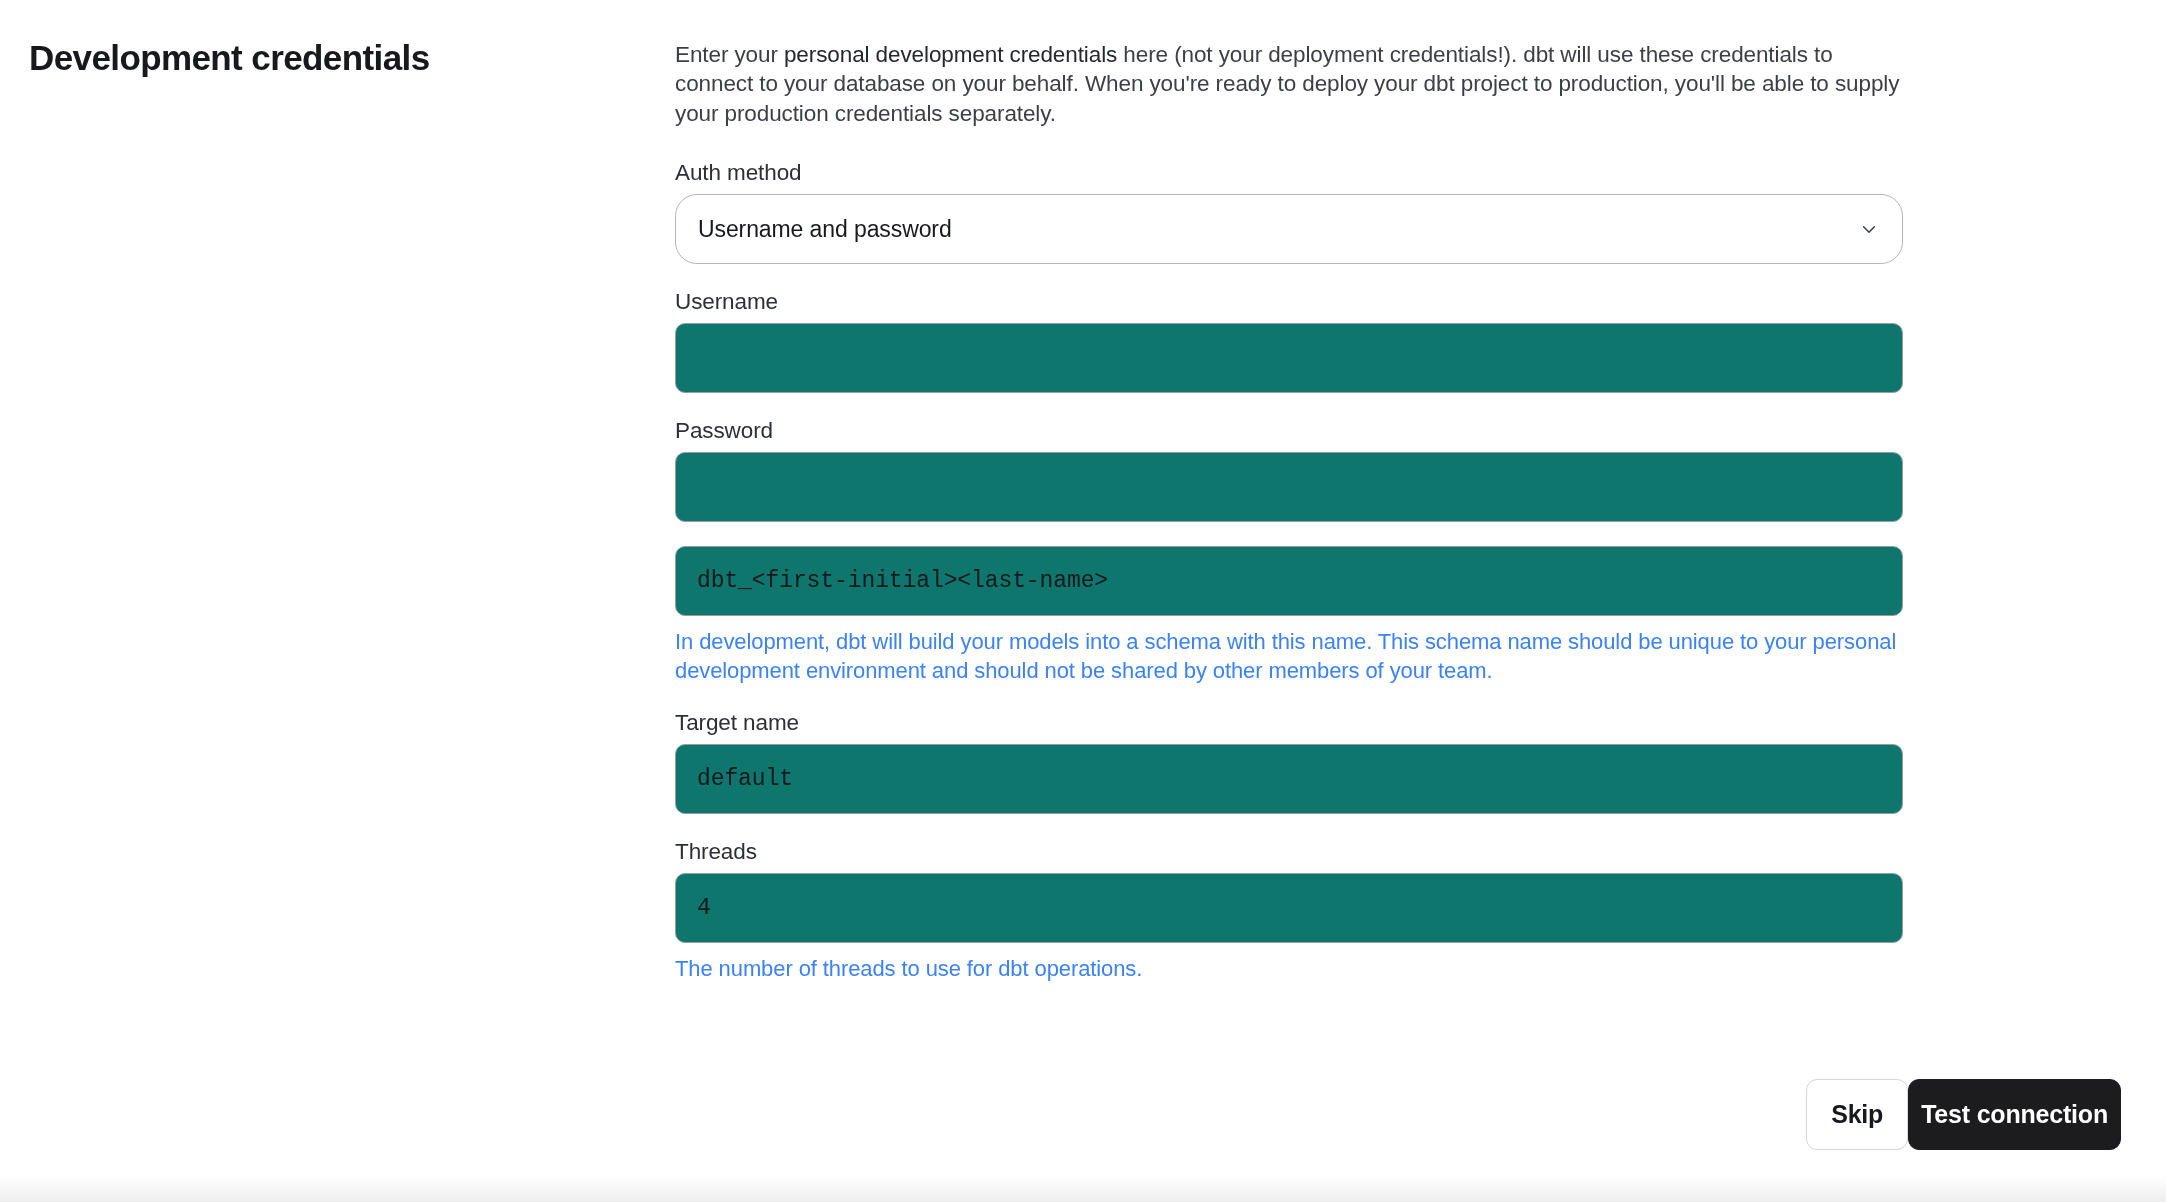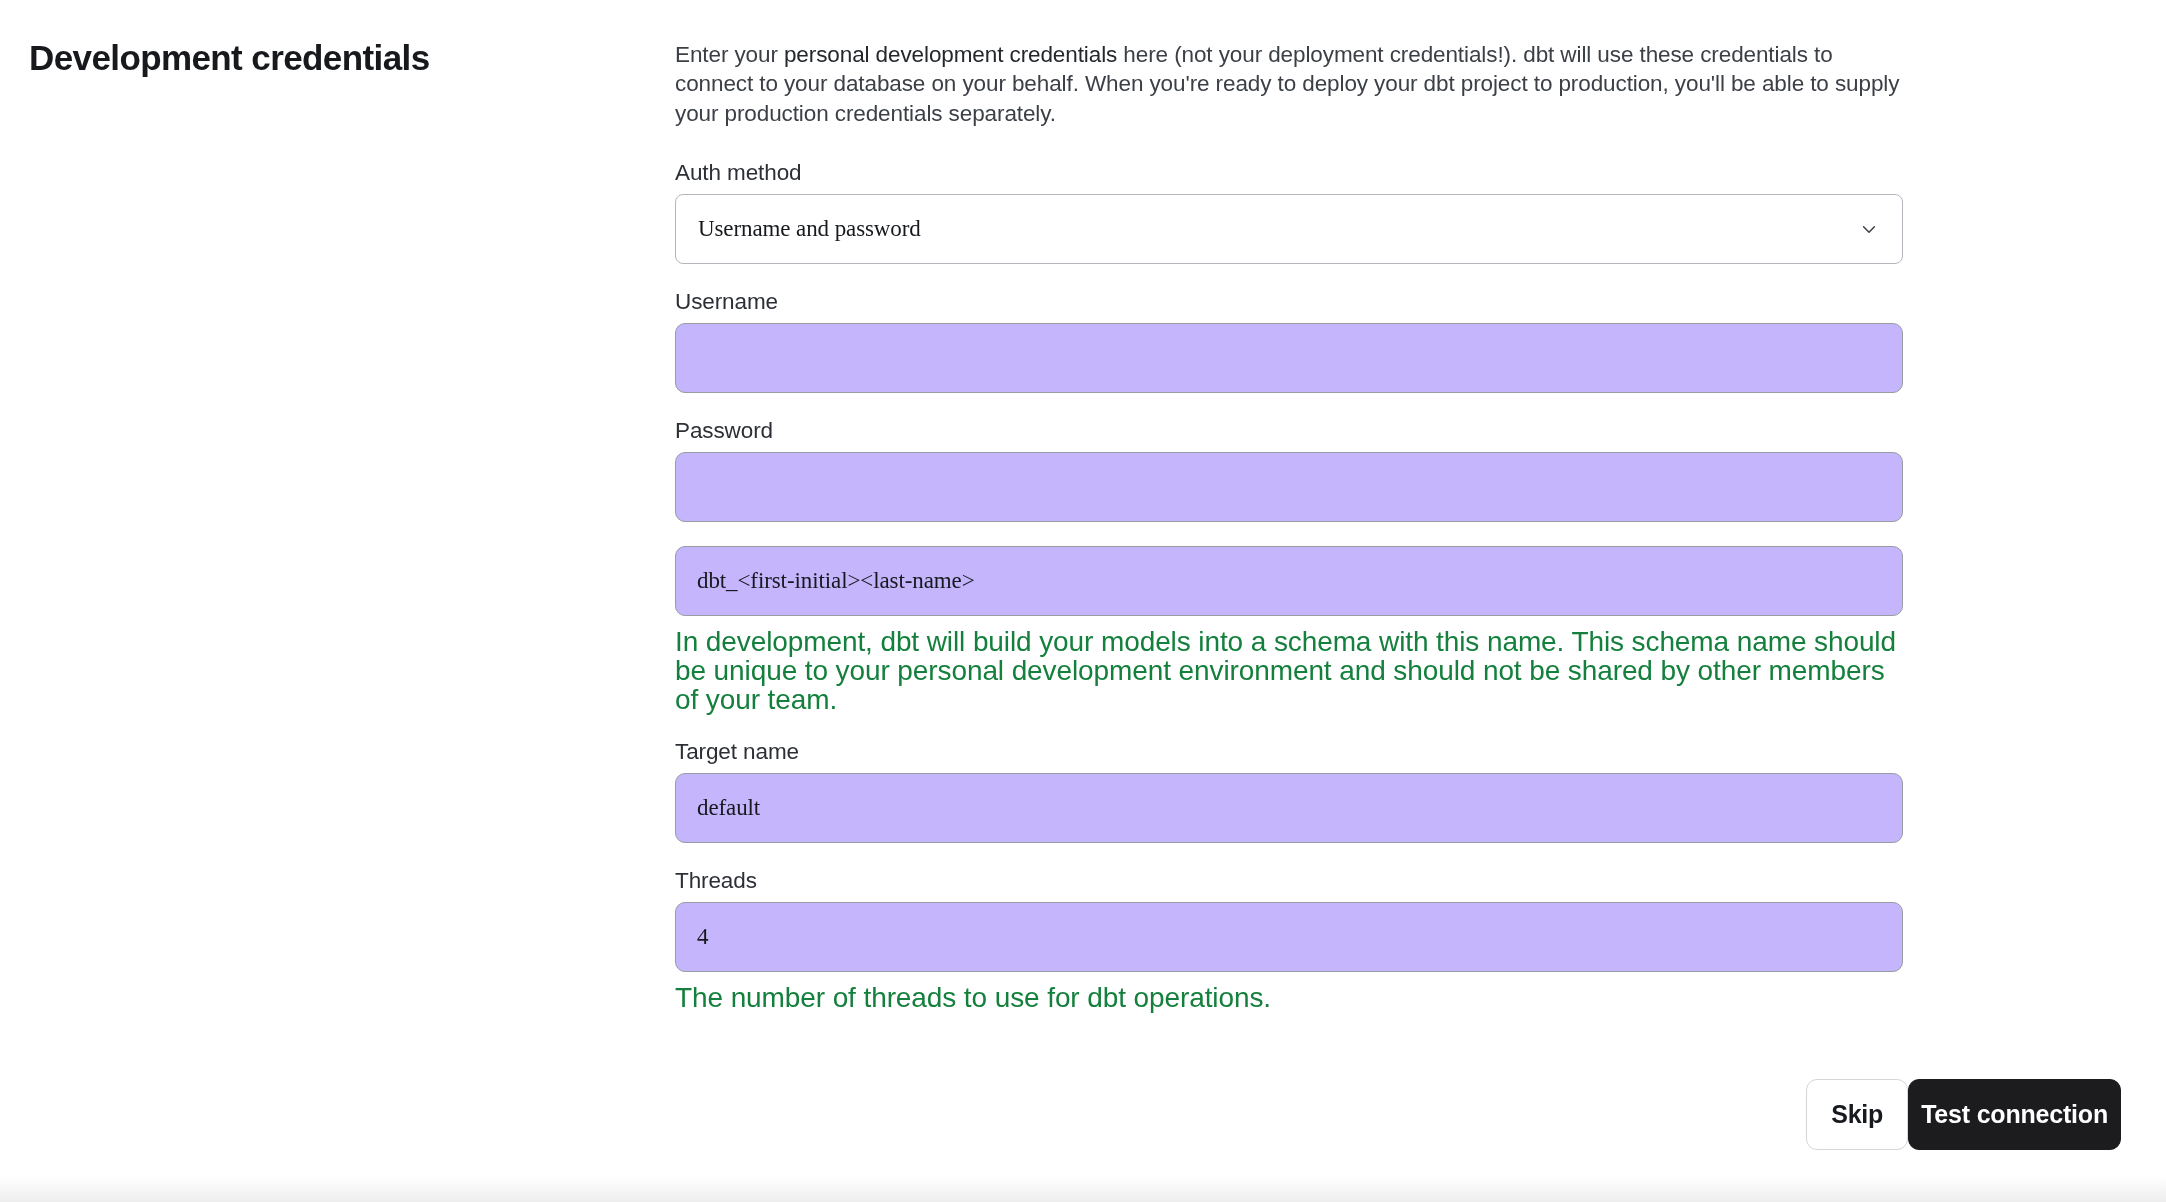--- a/index.html
+++ b/index.html
@@ -47,54 +47,53 @@
     line-height: 28px;
     color: #2c3036;
     margin-bottom: 7px;
     letter-spacing: -0.1px;
     margin-top: 8px;
   }
   .select-box {
     width: 100%;
     height: 70px;
     border: 1px solid #b3b7bd;
-    border-radius: 8px;
+    border-radius: 22px;
     background: #ffffff;
     display: flex;
     align-items: center;
     justify-content: space-between;
     padding: 0 20px 0 22px;
     cursor: pointer;
-    font-family: Liberation Serif, serif;
   }
   .select-value {
     font-size: 23px;
     font-weight: 500;
     color: #16191d;
     letter-spacing: -0.1px;
   }
   .chevron { width: 26px; height: 26px; display: block; flex: 0 0 auto; }
   .text-input {
     width: 100%;
     height: 70px;
     border: 1px solid #989da4;
     border-radius: 10px;
-    background: #c4b5fd;
+    background: #0f766e;
     padding: 0 21px;
-    font-family: Liberation Serif, serif;
+    font-family: Liberation Mono, monospace;
     font-size: 23px;
     color: #16191d;
     outline: none;
     letter-spacing: -0.1px;
   }
   .help-text {
     margin-top: 11px;
-    font-size: 28px;
+    font-size: 22px;
     line-height: 29px;
-    color: #15803d;
+    color: #3b82f6;
     letter-spacing: -0.1px;
   }
   .actions {
     position: absolute;
     top: 1079px;
     right: 45px;
     display: flex;
     align-items: center;
     gap: 0;
   }

